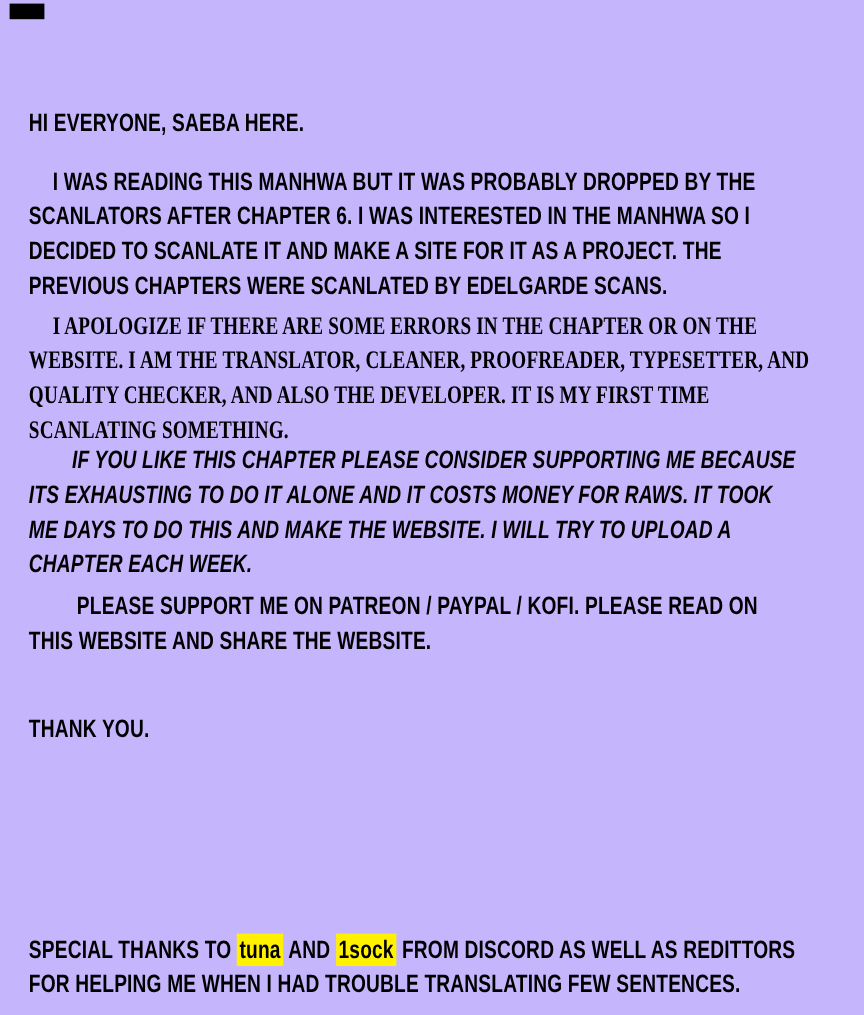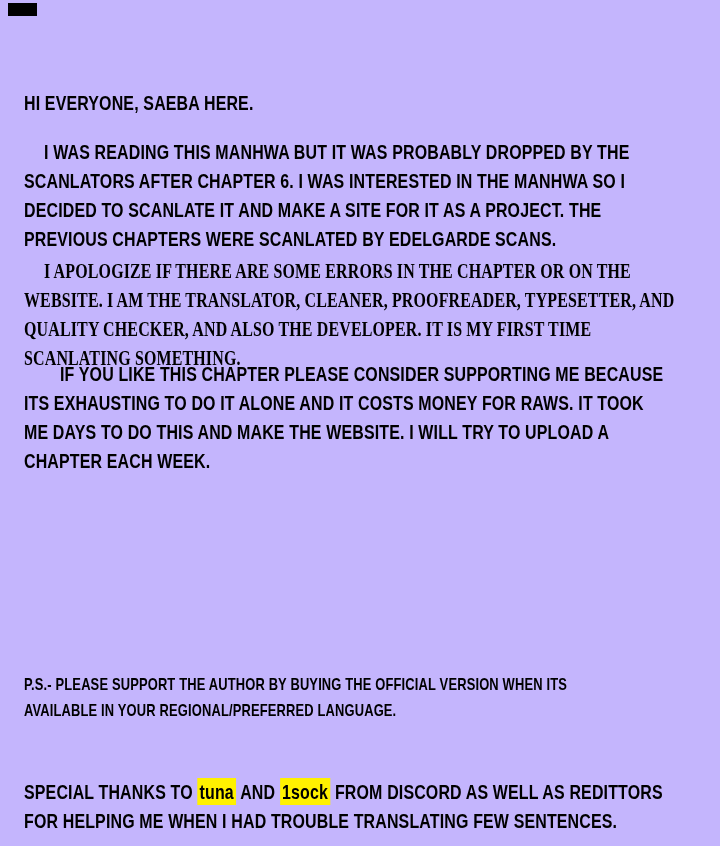--- a/index.html
+++ b/index.html
@@ -45,21 +45,21 @@
   .ind-sm  { margin-left: 20px; }
   .ind-md  { margin-left: 36px; }
   .ind-lg  { margin-left: 40px; }
   .hl {
     background: #fff100;
     padding: 2px 3px;
   }
   .b-greeting { top: 88px; }
   .b-p1       { top: 137px; }
   .b-p2       { top: 257px; font-family: Liberation Serif, serif; }
-  .b-p3       { top: 359px; }
+  .b-p3       { top: 369px; font-style: italic; }
   .b-p4       { top: 491px; }
   .b-closing  { top: 593px; }
   .b-ps       { top: 672px; }
   .b-thanks   { top: 777px; }
 </style>
 </head>
 <body>
 
 <div class="page">
 
@@ -83,25 +83,28 @@
     <div class="line">SCANLATING SOMETHING.</div>
   </div>
 
   <div class="block b-p3">
     <div class="line ind-md">IF YOU LIKE THIS CHAPTER PLEASE CONSIDER SUPPORTING ME BECAUSE</div>
     <div class="line">ITS EXHAUSTING TO DO IT ALONE AND IT COSTS MONEY FOR RAWS. IT TOOK</div>
     <div class="line">ME DAYS TO DO THIS AND MAKE THE WEBSITE. I WILL TRY TO UPLOAD A</div>
     <div class="line">CHAPTER EACH WEEK.</div>
   </div>
 
+  <div class="block b-p4">
+    <div class="line ind-lg">PLEASE SUPPORT ME ON PATREON / PAYPAL / KOFI. PLEASE READ ON</div>
+    <div class="line">THIS WEBSITE AND SHARE THE WEBSITE.</div>
+  </div>
 
+  <div class="block b-closing">
+    <div class="line">THANK YOU.</div>
+  </div>
 
-  <div class="block b-ps ps">
-    <div class="line">P.S.- PLEASE SUPPORT THE AUTHOR BY BUYING THE OFFICIAL VERSION WHEN ITS</div>
-    <div class="line">AVAILABLE IN YOUR REGIONAL/PREFERRED LANGUAGE.</div>
-  </div>
 
   <div class="block b-thanks">
     <div class="line"><span>SPECIAL THANKS TO </span><span class="hl">tuna</span><span> AND </span><span class="hl">1sock</span><span> FROM DISCORD AS WELL AS REDITTORS</span></div>
     <div class="line">FOR HELPING ME WHEN I HAD TROUBLE TRANSLATING FEW SENTENCES.</div>
   </div>
 
 </div>
 
 </body></html>

